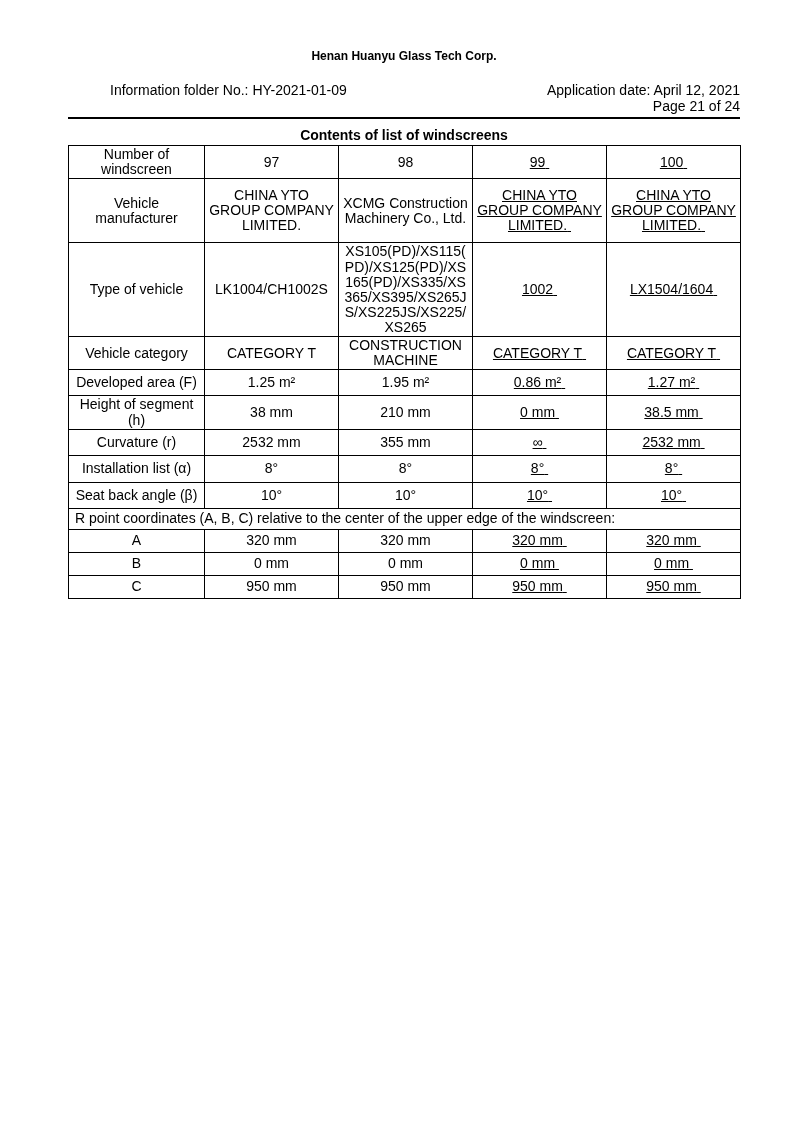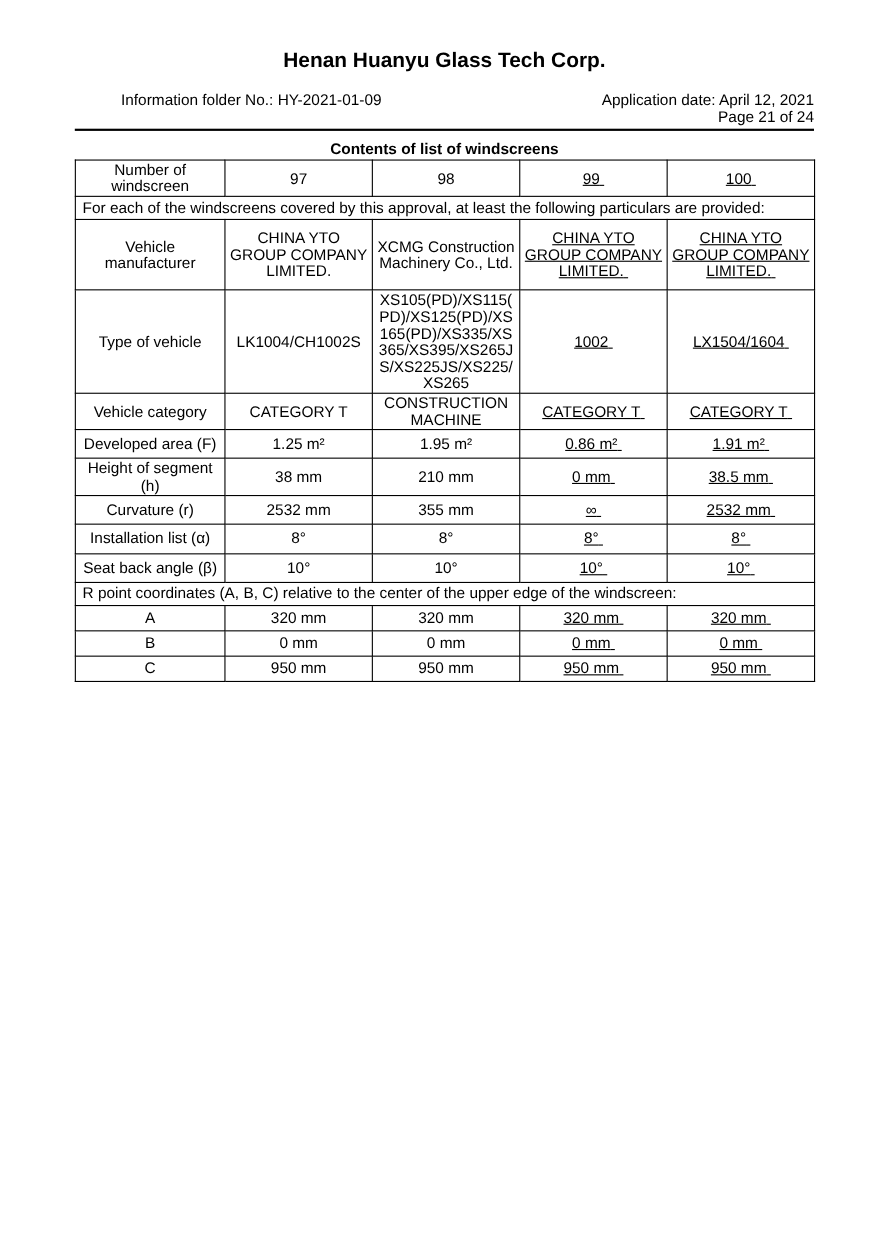--- a/index.html
+++ b/index.html
@@ -11,21 +11,21 @@
     font-size: 14px;
     -webkit-font-smoothing: antialiased;
   }
   .page {
     box-sizing: border-box;
     width: 793px; height: 1122px;
     padding: 45px 53px 0 68px;
     overflow: hidden;
   }
   .doc-title {
-    font-size: 19px;
+    font-size: 12px;
     font-weight: bold;
     text-align: center;
     line-height: 22px;
     margin: 0 0 16px 0;
   }
   .meta {
     display: flex;
     justify-content: space-between;
     align-items: flex-start;
     border-bottom: 2px solid #000;
@@ -95,23 +95,20 @@
         <col style="width:134px">
     </colgroup>
     <tbody>
       <tr style="height:28px">
         <td class="lbl">Number of windscreen</td>
         <td>97</td>
         <td>98</td>
         <td class="u">99</td>
         <td class="u">100</td>
       </tr>
-      <tr style="height:21px">
-        <td class="span" colspan="5">For each of the windscreens covered by this approval, at least the following particulars are provided:</td>
-      </tr>
       <tr style="height:64px">
         <td class="lbl">Vehicle manufacturer</td>
         <td>CHINA YTO GROUP COMPANY LIMITED.</td>
         <td>XCMG Construction Machinery Co., Ltd.</td>
         <td class="u">CHINA YTO GROUP COMPANY LIMITED.</td>
         <td class="u">CHINA YTO GROUP COMPANY LIMITED.</td>
       </tr>
       <tr style="height:94px">
         <td class="lbl">Type of vehicle</td>
         <td>LK1004/CH1002S</td>
@@ -124,21 +121,21 @@
         <td>CATEGORY T</td>
         <td>CONSTRUCTION MACHINE</td>
         <td class="u">CATEGORY T</td>
         <td class="u">CATEGORY T</td>
       </tr>
       <tr style="height:26px">
         <td class="lbl">Developed area (F)</td>
         <td>1.25 m²</td>
         <td>1.95 m²</td>
         <td class="u">0.86 m²</td>
-        <td class="u">1.91 m²</td>
+        <td class="u">1.27 m²</td>
       </tr>
       <tr style="height:27px">
         <td class="lbl">Height of segment (h)</td>
         <td>38 mm</td>
         <td>210 mm</td>
         <td class="u">0 mm</td>
         <td class="u">38.5 mm</td>
       </tr>
       <tr style="height:26px">
         <td class="lbl">Curvature (r)</td>

